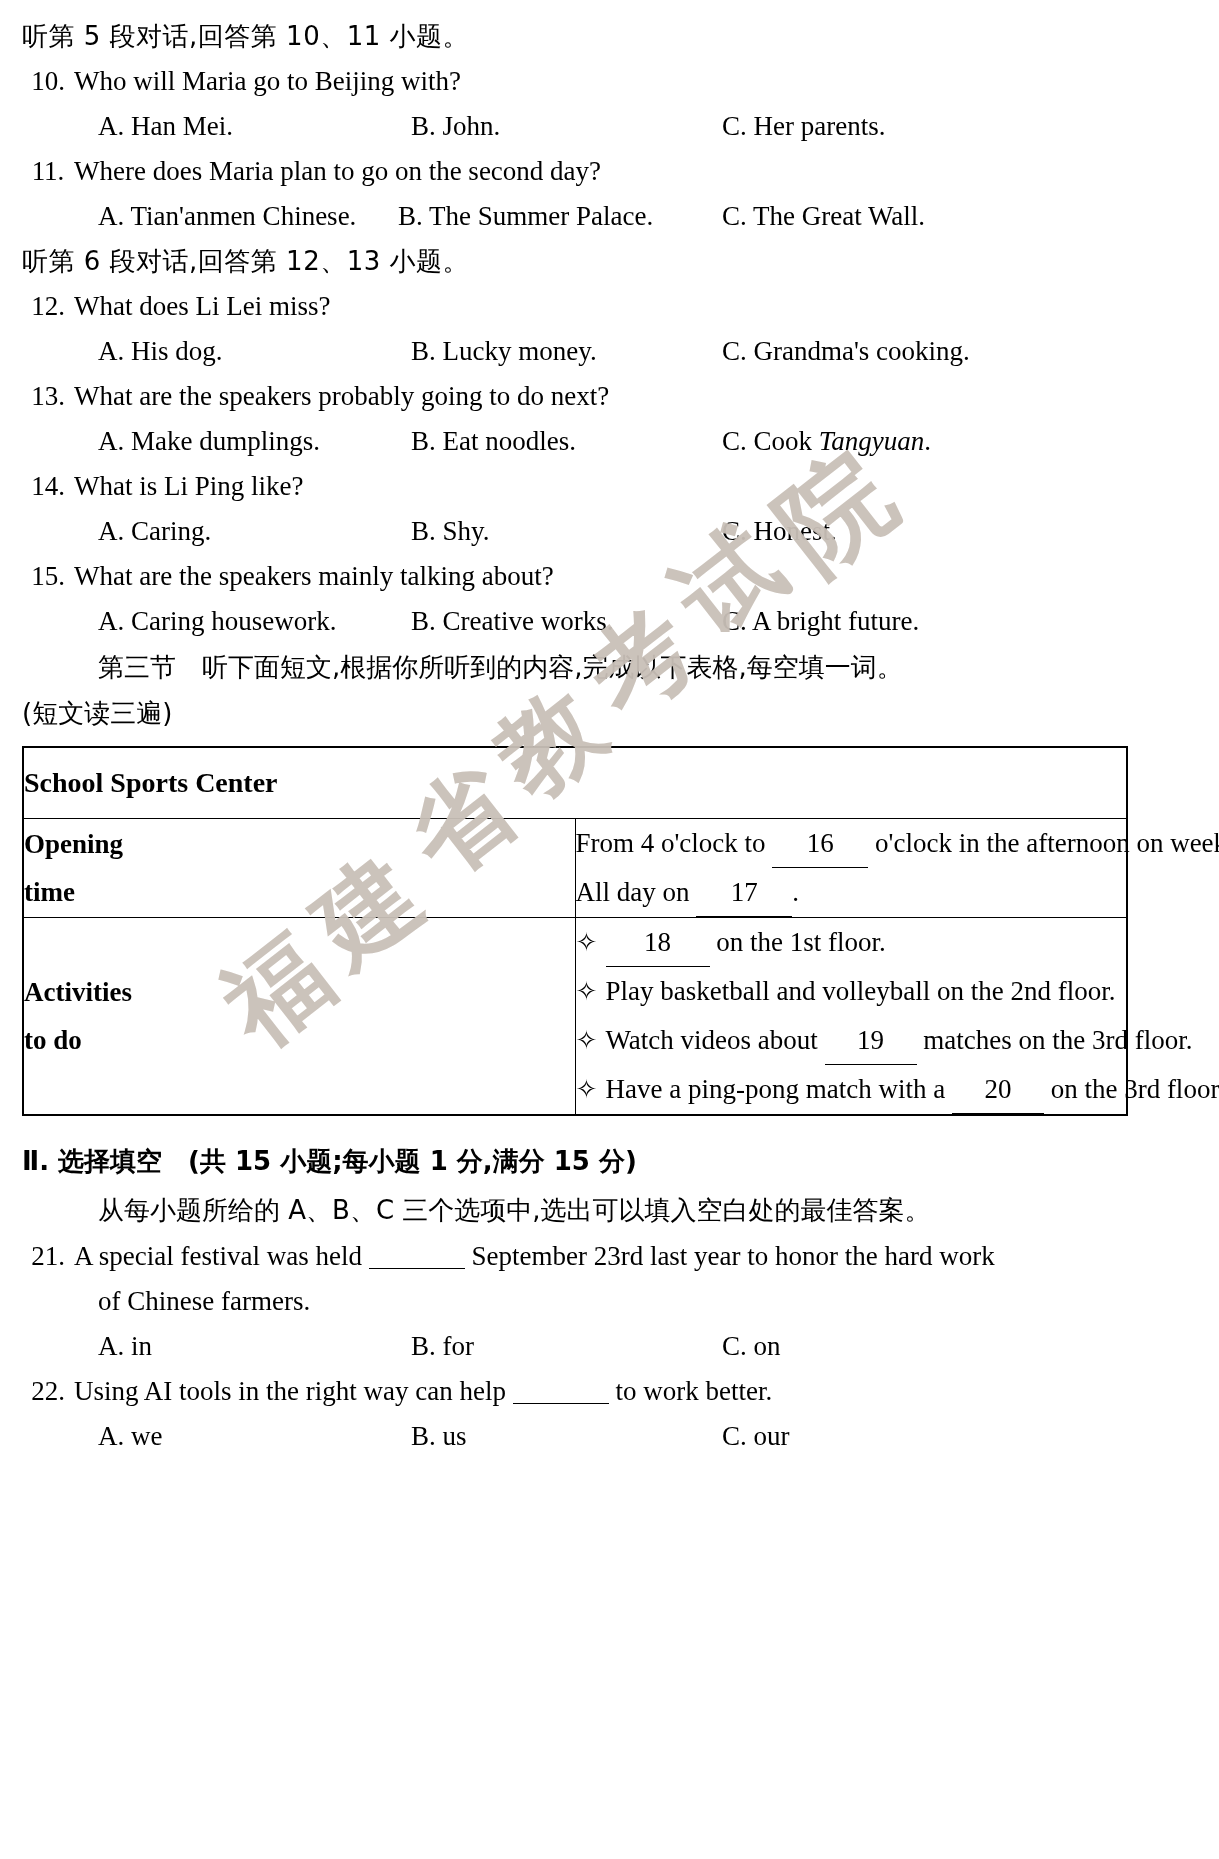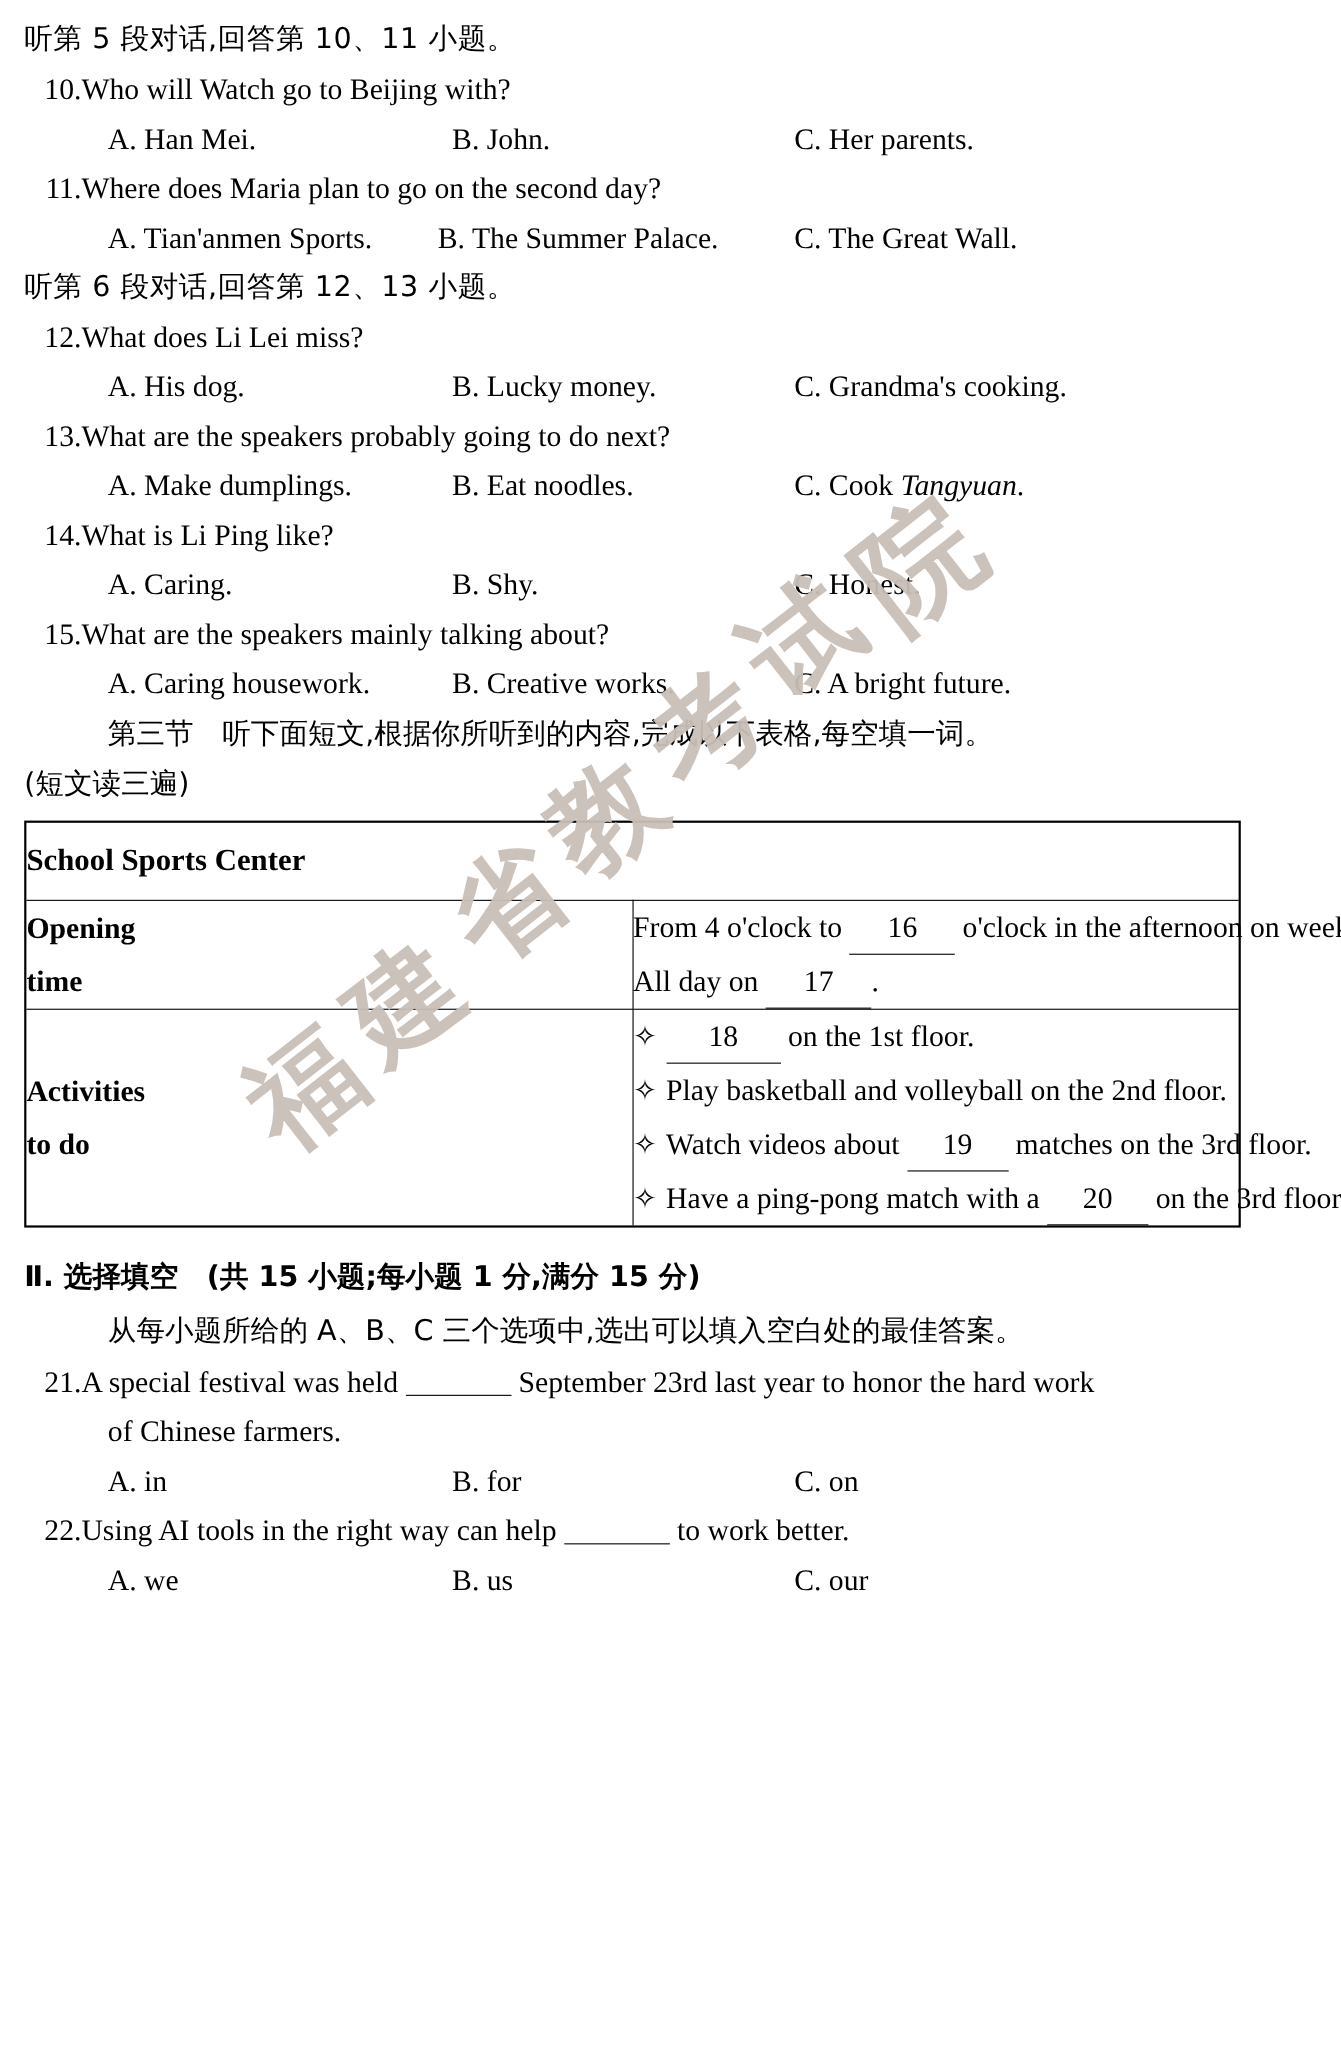--- a/index.html
+++ b/index.html
@@ -61,21 +61,21 @@
   }
   .qline {
     position: relative;
     font-size: 27px;
     line-height: 45px;
     white-space: nowrap;
   }
   .qnum {
     display: inline-block;
     width: 52px;
-    text-align: right;
+    text-align: center;
   }
   .opts {
     position: relative;
     height: 45px;
     font-size: 27px;
     line-height: 45px;
   }
   .opt {
     position: absolute;
     white-space: nowrap;
@@ -203,33 +203,33 @@
     <span class="wm-char" style="left:412px; top:756px; font-size:100px; transform:rotate(-38deg);">省</span>
     <span class="wm-char" style="left:318px; top:844px; font-size:100px; transform:rotate(-38deg);">建</span>
     <span class="wm-char" style="left:228px; top:924px; font-size:100px; transform:rotate(-38deg);">福</span>
   </div>
 
   <div class="content">
 
     <div class="line cn">听第 5 段对话,回答第 10、11 小题。</div>
 
     <div class="qline">
-      <span class="qnum">10.</span><span>Who will Watch go to Beijing with?</span>
+      <span class="qnum">10.</span><span>Who will Maria go to Beijing with?</span>
     </div>
     <div class="opts">
       <span class="opt a">A.  Han Mei.</span>
       <span class="opt b">B.  John.</span>
       <span class="opt c">C.  Her parents.</span>
     </div>
 
     <div class="qline">
       <span class="qnum">11.</span><span>Where does Maria plan to go on the second day?</span>
     </div>
     <div class="opts">
-      <span class="opt a">A.  Tian'anmen Sports.</span>
+      <span class="opt a">A.  Tian'anmen Chinese.</span>
       <span class="opt b" style="left:376px;text-align:right;">B.  The Summer Palace.</span>
       <span class="opt c" style="left:700px;">C.  The Great Wall.</span>
     </div>
 
     <div class="line cn">听第 6 段对话,回答第 12、13 小题。</div>
 
     <div class="qline">
       <span class="qnum">12.</span><span>What does Li Lei miss?</span>
     </div>
     <div class="opts">

